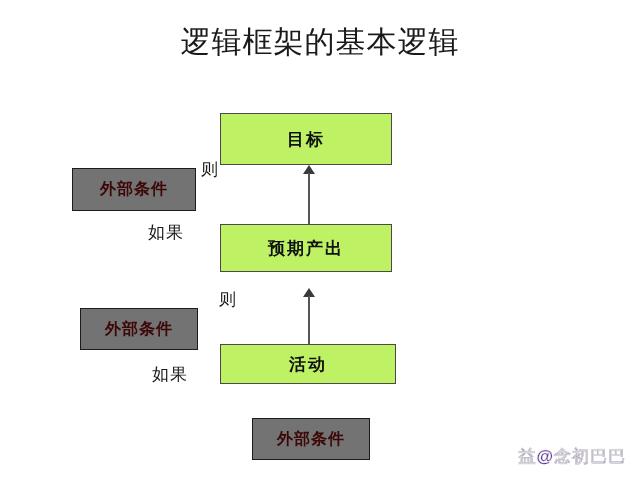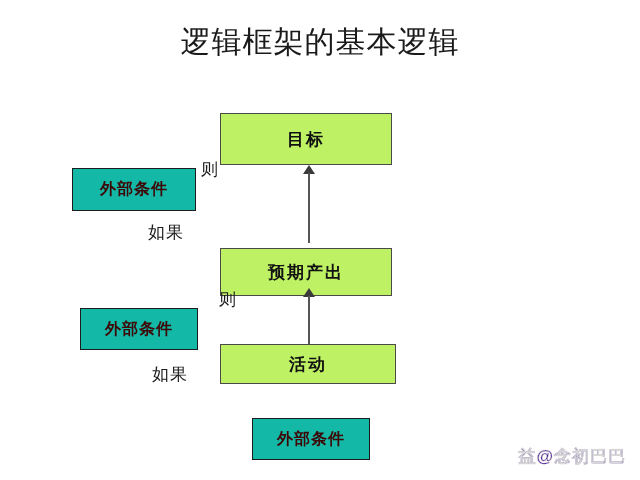--- a/index.html
+++ b/index.html
@@ -43,21 +43,21 @@
   .box-blue {
     background: #bef264;
     border: 1px solid #4a4a4a;
     font-family: "Liberation Serif", "DejaVu Serif", serif;
     font-size: 17px;
     font-weight: bold;
     color: #111111;
     letter-spacing: 2px;
   }
   .box-red {
-    background: #14b8a6;
+    background: #737373;
     border: 1px solid #1c1c1c;
     font-family: "Liberation Serif", "DejaVu Serif", serif;
     font-size: 16px;
     font-weight: bold;
     color: #3d0707;
     letter-spacing: 1px;
   }
   .conn-label {
     position: absolute;
     font-family: "Liberation Serif", "DejaVu Serif", serif;
@@ -115,21 +115,21 @@
     <span>外部条件</span>
   </div>
 
   <div class="conn-label" style="left:148px; top:221px;">如果</div>
 
   <div class="arrow" style="left:303px; top:165px; width:12px; height:78px;">
     <div class="arrow-head"></div>
     <div class="arrow-shaft" style="top:8px; height:70px;"></div>
   </div>
 
-  <div class="box box-blue" style="left:220px; top:248px; width:172px; height:48px;">
+  <div class="box box-blue" style="left:220px; top:224px; width:172px; height:48px;">
     <span>预期产出</span>
   </div>
 
   <div class="conn-label" style="left:219px; top:288px;">则</div>
 
   <div class="box box-red" style="left:80px; top:308px; width:118px; height:42px;">
     <span>外部条件</span>
   </div>
 
   <div class="conn-label" style="left:152px; top:363px;">如果</div>

